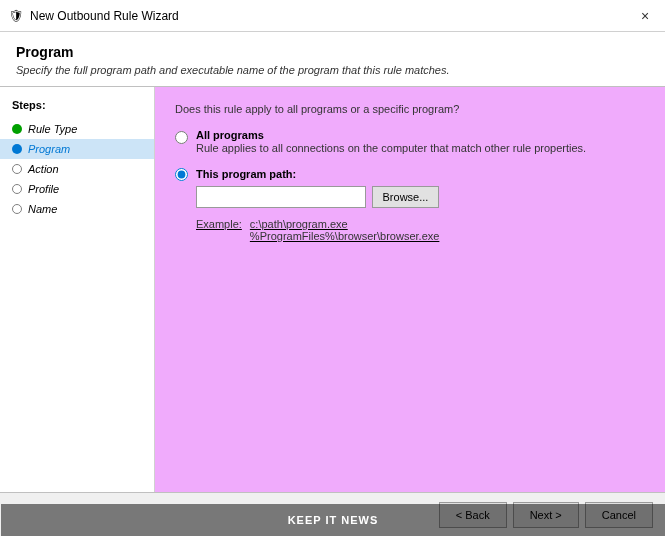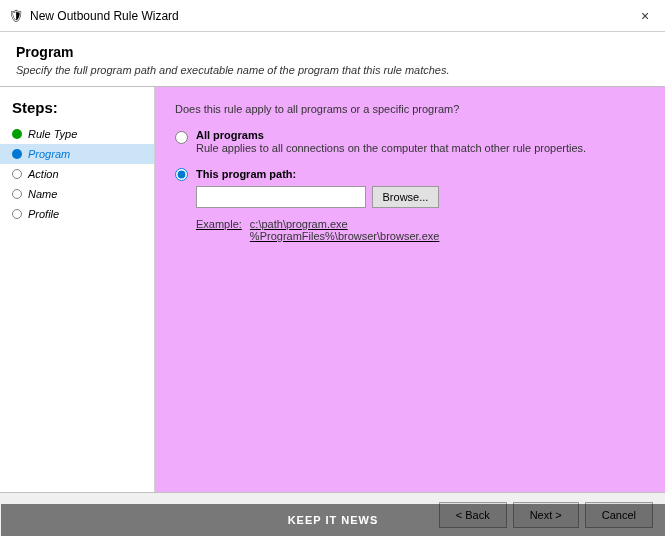--- a/index.html
+++ b/index.html
@@ -85,21 +85,21 @@
     }
 
     
     .sidebar {
       width: 155px;
       background: #ffffff;
       border-right: 1px solid #d0d0d0;
       padding: 12px 0;
     }
     .steps-label {
-      font-size: 15px;
+      font-size: 11px;
       font-weight: bold;
       color: #000;
       padding: 0 12px 8px 12px;
     }
     .step-item {
       display: flex;
       align-items: center;
       padding: 4px 12px;
       cursor: pointer;
       gap: 6px;
@@ -302,26 +302,26 @@
         <span class="step-label">Program</span>
       </div>
 
       <div class="step-item">
         <div class="step-dot gray"></div>
         <span class="step-label">Action</span>
       </div>
 
       <div class="step-item">
         <div class="step-dot gray"></div>
-        <span class="step-label">Name</span>
+        <span class="step-label">Profile</span>
       </div>
 
       <div class="step-item">
         <div class="step-dot gray"></div>
-        <span class="step-label">Profile</span>
+        <span class="step-label">Name</span>
       </div>
     </div>
 
     <div class="right-panel">
       <div class="question-text">Does this rule apply to all programs or a specific program?</div>
 
       <div class="radio-group">
 
         <div class="radio-option">
           <input type="radio" name="program-scope" id="all-programs" style="">

